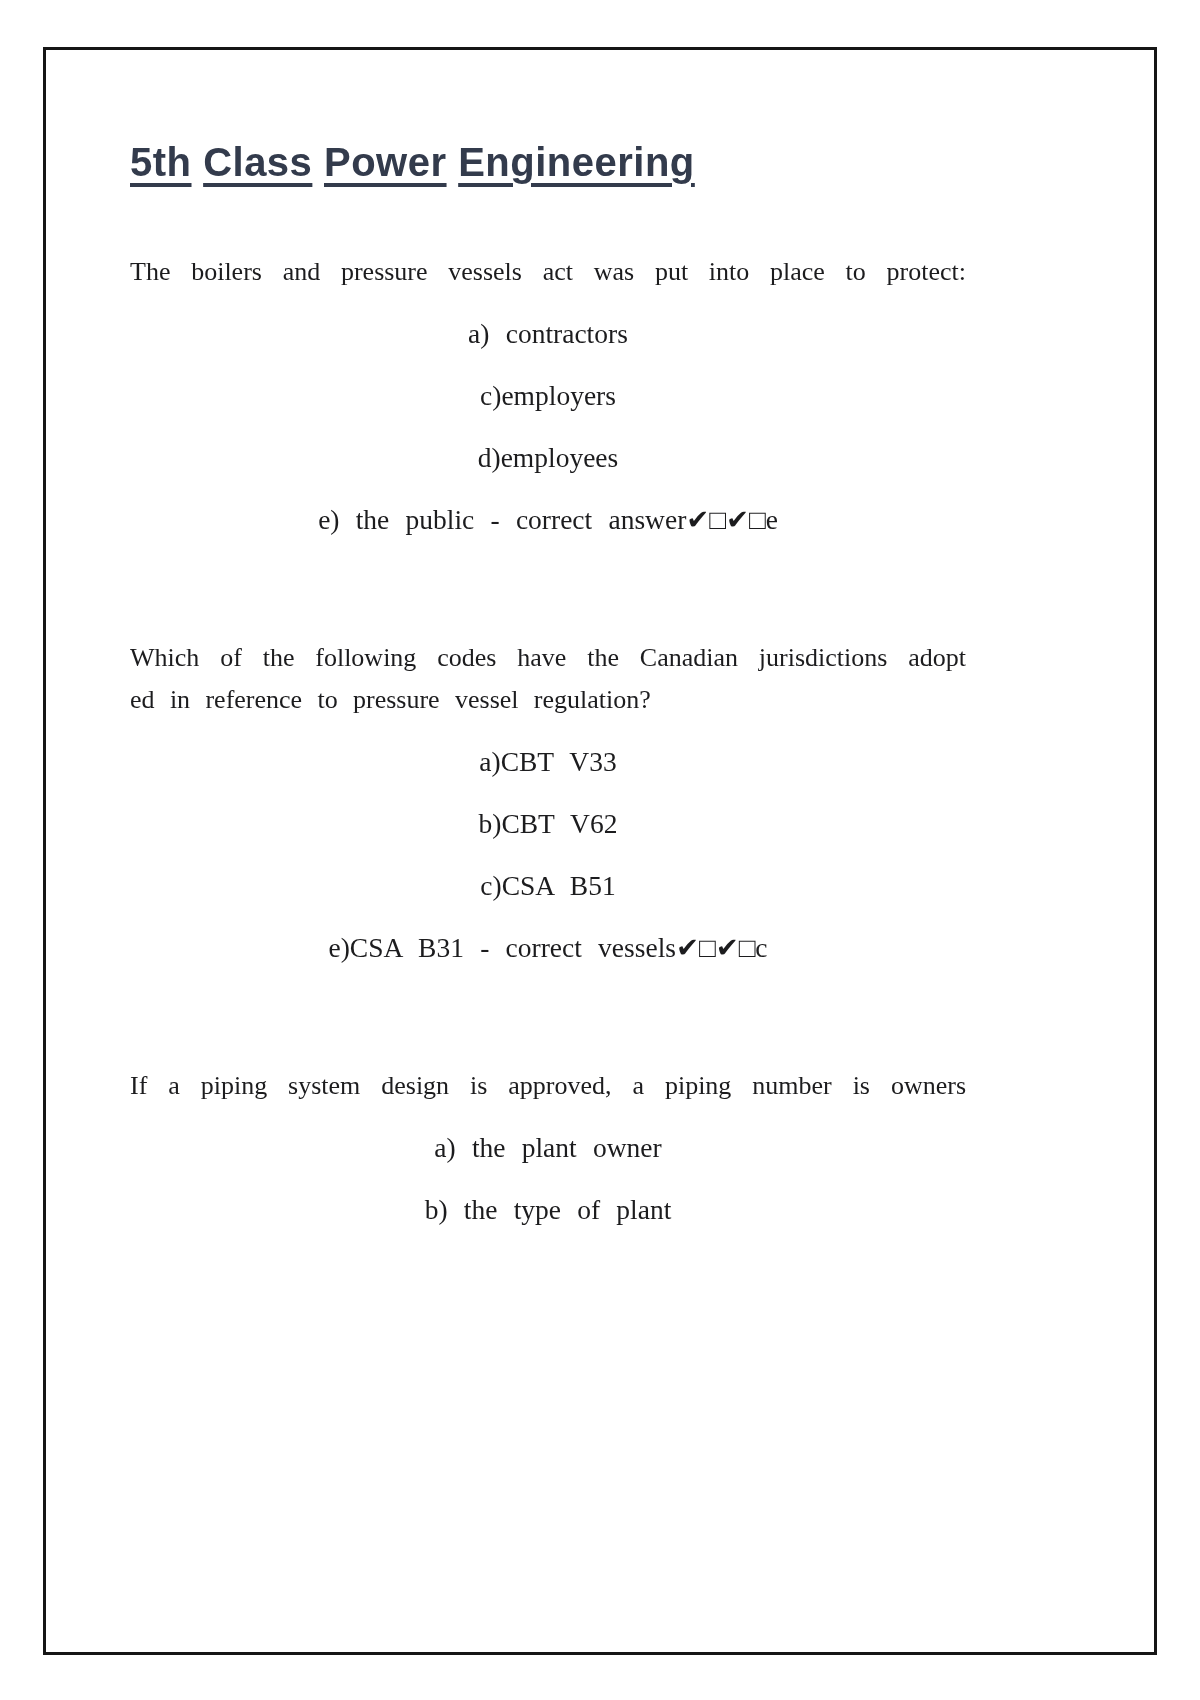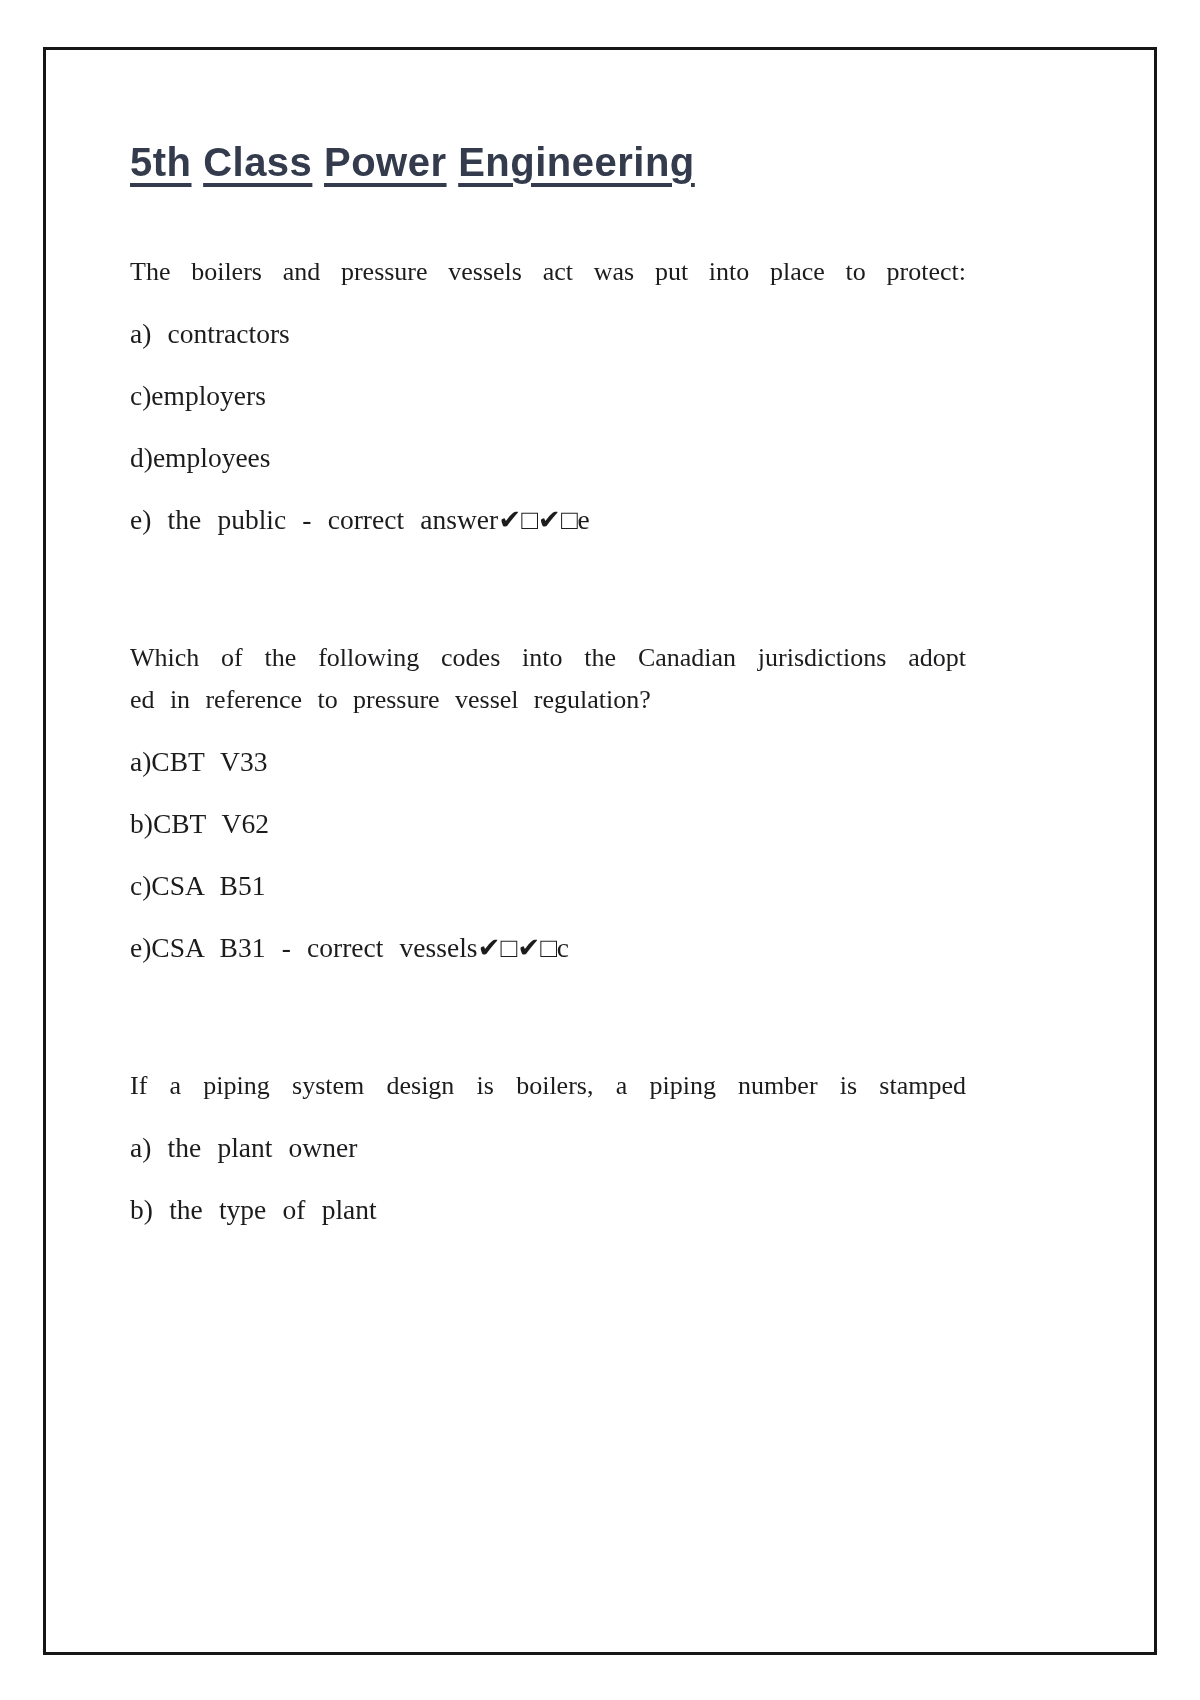--- a/index.html
+++ b/index.html
@@ -45,20 +45,21 @@
   .prompt-line.fill{
     text-align:justify;
     text-align-last:justify;
   }
   .option{
     font-size:27.5px;
     line-height:42px;
     margin-top:20px;
     color:var(--body-color,#1c1c1e);
     word-spacing:.34em;
+    text-align:center;
   }
 </style>
 </head>
 <body>
 
 <div class="page" style="--title-color: #333b4c; --body-color: #1c1c1e; --border-color: #161616;">
   <div class="frame"></div>
   <div class="content">
     <h1 class="title" id="title"><span class="tword">5th</span> <span class="tword">Class</span> <span class="tword">Power</span> <span class="tword">Engineering</span></h1>
     <div id="questions">
@@ -66,30 +67,30 @@
           <div class="prompt">
             <div class="prompt-line fill">The boilers and pressure vessels act was put into place to protect:</div>
           </div>
           <div class="option">a) contractors</div>
           <div class="option">c)employers</div>
           <div class="option">d)employees</div>
           <div class="option">e) the public - correct answer✔□✔□e</div>
         </div>
         <div class="question">
           <div class="prompt">
-            <div class="prompt-line fill">Which of the following codes into the Canadian jurisdictions adopt</div>
+            <div class="prompt-line fill">Which of the following codes have the Canadian jurisdictions adopt</div>
             <div class="prompt-line">ed in reference to pressure vessel regulation?</div>
           </div>
           <div class="option">a)CBT V33</div>
           <div class="option">b)CBT V62</div>
           <div class="option">c)CSA B51</div>
           <div class="option">e)CSA B31 - correct vessels✔□✔□c</div>
         </div>
         <div class="question">
           <div class="prompt">
-            <div class="prompt-line fill">If a piping system design is boilers, a piping number is stamped</div>
+            <div class="prompt-line fill">If a piping system design is approved, a piping number is owners</div>
           </div>
           <div class="option">a) the plant owner</div>
           <div class="option">b) the type of plant</div>
         </div>
       </div>
   </div>
 </div>
 
 </body></html>

